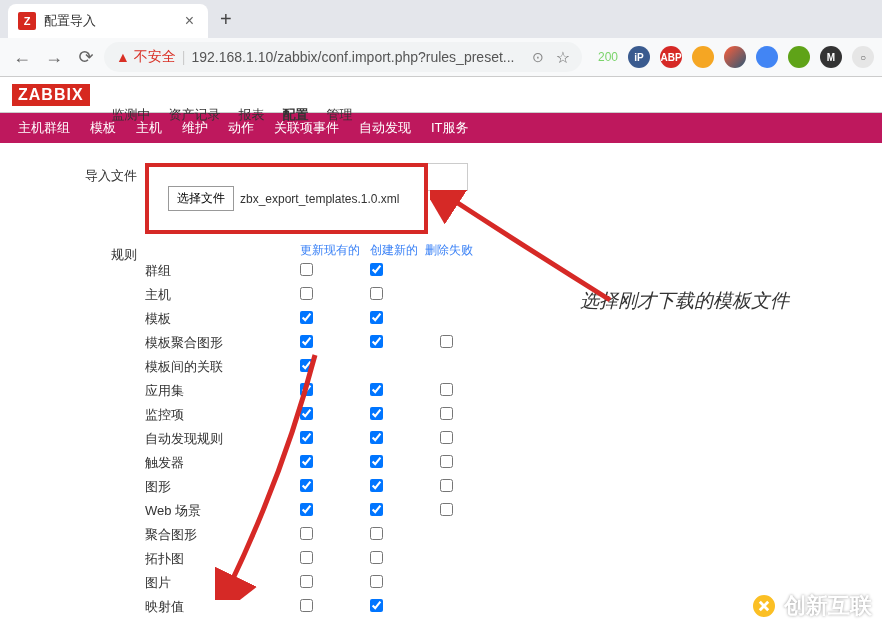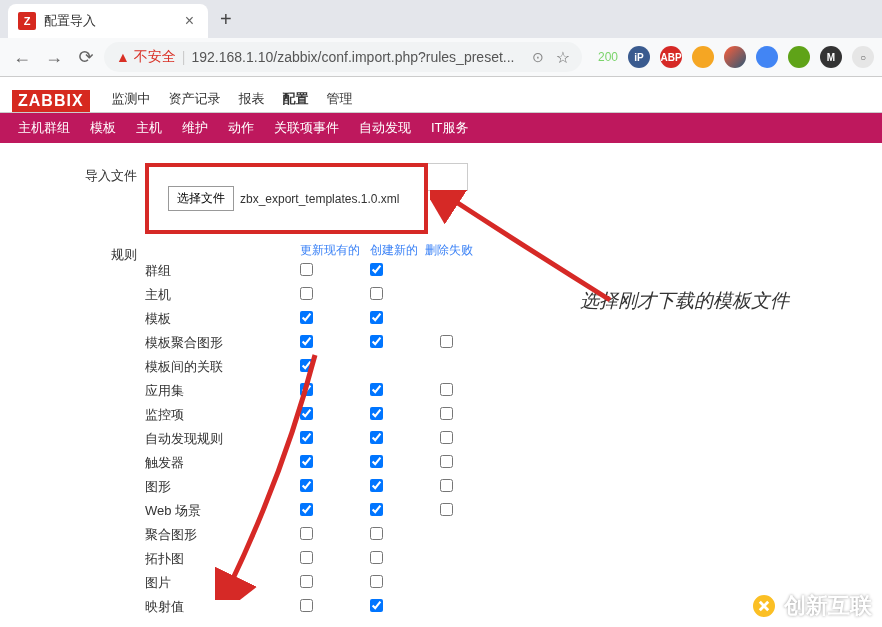--- a/index.html
+++ b/index.html
@@ -14,21 +14,21 @@
 .new-tab { color: #444; font-size: 20px; padding: 0 12px; cursor: pointer; }
 .addr-row { display: flex; align-items: center; height: 38px; padding: 0 8px; gap: 4px; }
 .nav-btn { width: 28px; height: 28px; display: flex; align-items: center; justify-content: center; color: #666; font-size: 18px; cursor: pointer; border-radius: 50%; }
 .addr-bar { flex: 1; display: flex; align-items: center; background: #f1f3f4; border-radius: 15px; height: 30px; padding: 0 12px; font-size: 14px; gap: 6px; max-width: 480px; }
 .addr-insecure { color: #d93025; display: flex; align-items: center; gap: 4px; font-size: 14px; }
 .addr-url { color: #555; overflow: hidden; text-overflow: ellipsis; white-space: nowrap; }
 .addr-icons { display: flex; align-items: center; gap: 10px; margin-left: 12px; }
 .ext-icon { width: 22px; height: 22px; border-radius: 50%; display: flex; align-items: center; justify-content: center; font-size: 10px; font-weight: bold; color: #fff; }
 
 
-.zbx-top { background: #fff; border-bottom: 1px solid #ccc; display: flex; align-items: flex-end; height: 36px; padding: 0 12px; gap: 6px; }
+.zbx-top { background: #fff; border-bottom: 1px solid #ccc; display: flex; align-items: center; height: 36px; padding: 0 12px; gap: 6px; }
 .zbx-logo { background: #d6291f; color: #fff; font-weight: bold; font-size: 16px; padding: 2px 6px; letter-spacing: 1px; }
 .zbx-menu { display: flex; gap: 2px; margin-left: 8px; margin-top: 40px; }
 .zbx-menu a { color: #333; font-size: 13px; padding: 4px 8px; cursor: pointer; }
 .zbx-sub { background: #be185d; display: flex; height: 30px; align-items: center; padding: 0 8px; }
 .zbx-sub a { color: #fff; font-size: 13px; padding: 4px 10px; cursor: pointer; }
 
 
 .form-area { padding: 20px 40px; font-size: 13px; color: #333; }
 .form-row { display: flex; align-items: flex-start; margin-bottom: 8px; }
 .form-label { width: 105px; text-align: right; padding-right: 8px; padding-top: 4px; color: #333; }

